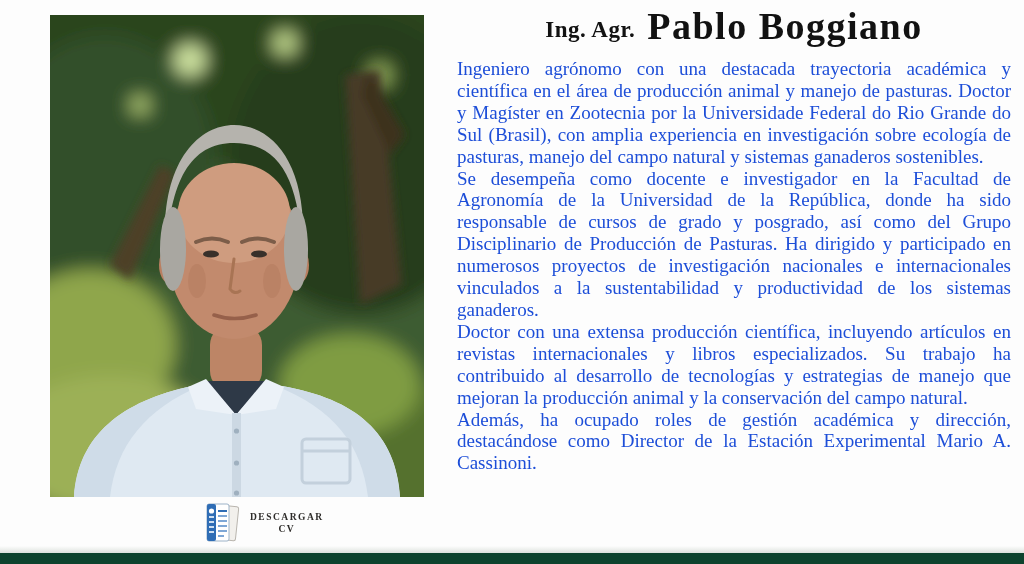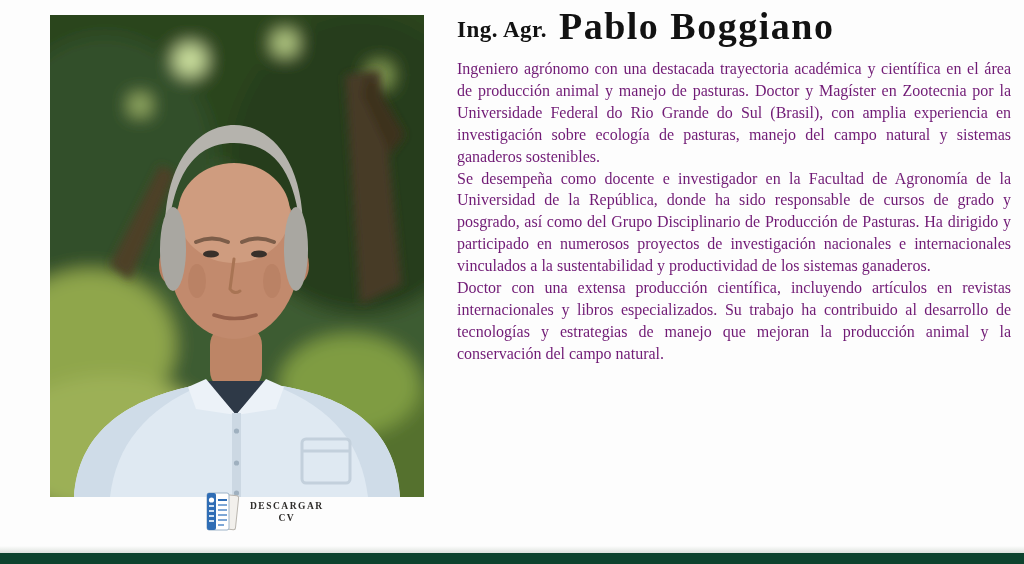--- a/index.html
+++ b/index.html
@@ -19,21 +19,21 @@
     left: 50px; top: 15px;
     width: 374px; height: 482px;
     overflow: hidden;
     background: #44602f;
   }
   .photo-frame svg { display: block; width: 100%; height: 100%; }
 
   
   .download-cv {
     position: absolute;
-    left: 204px; top: 491px;
+    left: 204px; top: 502px;
     display: flex; align-items: center; gap: 10px;
     cursor: pointer;
     background: none; border: none;
   }
   .cv-icon { width: 36px; height: 42px; }
   .download-label {
     font-family: "Liberation Serif", "DejaVu Serif", serif;
     font-weight: 700;
     font-size: 9.5px;
     letter-spacing: 1.5px;
@@ -42,39 +42,40 @@
     line-height: 12px;
   }
 
   
   .content {
     position: absolute;
     left: 457px; top: 4px;
     width: 554px;
   }
   .title {
+    text-align: center;
     white-space: nowrap;
     color: #121212;
     margin-bottom: 10px;
   }
   .title .prefix {
     font-size: 23px;
     font-weight: 700;
     letter-spacing: 0.5px;
     margin-right: 12px;
     vertical-align: 2px;
   }
   .title .name {
     font-size: 38px;
     font-weight: 700;
     letter-spacing: 1.5px;
   }
   .bio {
-    color: #701a75;
-    font-size: 16px;
+    color: #1d4ed8;
+    font-size: 19px;
     line-height: 21.9px;
     text-align: justify;
   }
   .bio p { margin: 0; }
 
   
   .bar-shadow {
     position: absolute;
     left: 0; bottom: 11px;
     width: 100%; height: 7px;
@@ -196,19 +197,20 @@
   </button>
 
   <div class="content">
     <h1 class="title">
       <span class="prefix">Ing. Agr.</span><span class="name">Pablo Boggiano</span>
     </h1>
     <div class="bio">
       <p>Ingeniero agrónomo con una destacada trayectoria académica y científica en el área de producción animal y manejo de pasturas. Doctor y Magíster en Zootecnia por la Universidade Federal do Rio Grande do Sul (Brasil), con amplia experiencia en investigación sobre ecología de pasturas, manejo del campo natural y sistemas ganaderos sostenibles.</p>
       <p>Se desempeña como docente e investigador en la Facultad de Agronomía de la Universidad de la República, donde ha sido responsable de cursos de grado y posgrado, así como del Grupo Disciplinario de Producción de Pasturas. Ha dirigido y participado en numerosos proyectos de investigación nacionales e internacionales vinculados a la sustentabilidad y productividad de los sistemas ganaderos.</p>
       <p>Doctor con una extensa producción científica, incluyendo artículos en revistas internacionales y libros especializados. Su trabajo ha contribuido al desarrollo de tecnologías y estrategias de manejo que mejoran la producción animal y la conservación del campo natural.</p>
+      <p>Además, ha ocupado roles de gestión académica y dirección, destacándose como Director de la Estación Experimental Mario A. Cassinoni.</p>
     </div>
   </div>
 
   <div class="bar-shadow"></div>
   <div class="footer-bar"></div>
 
 </div>
 
 </body></html>

